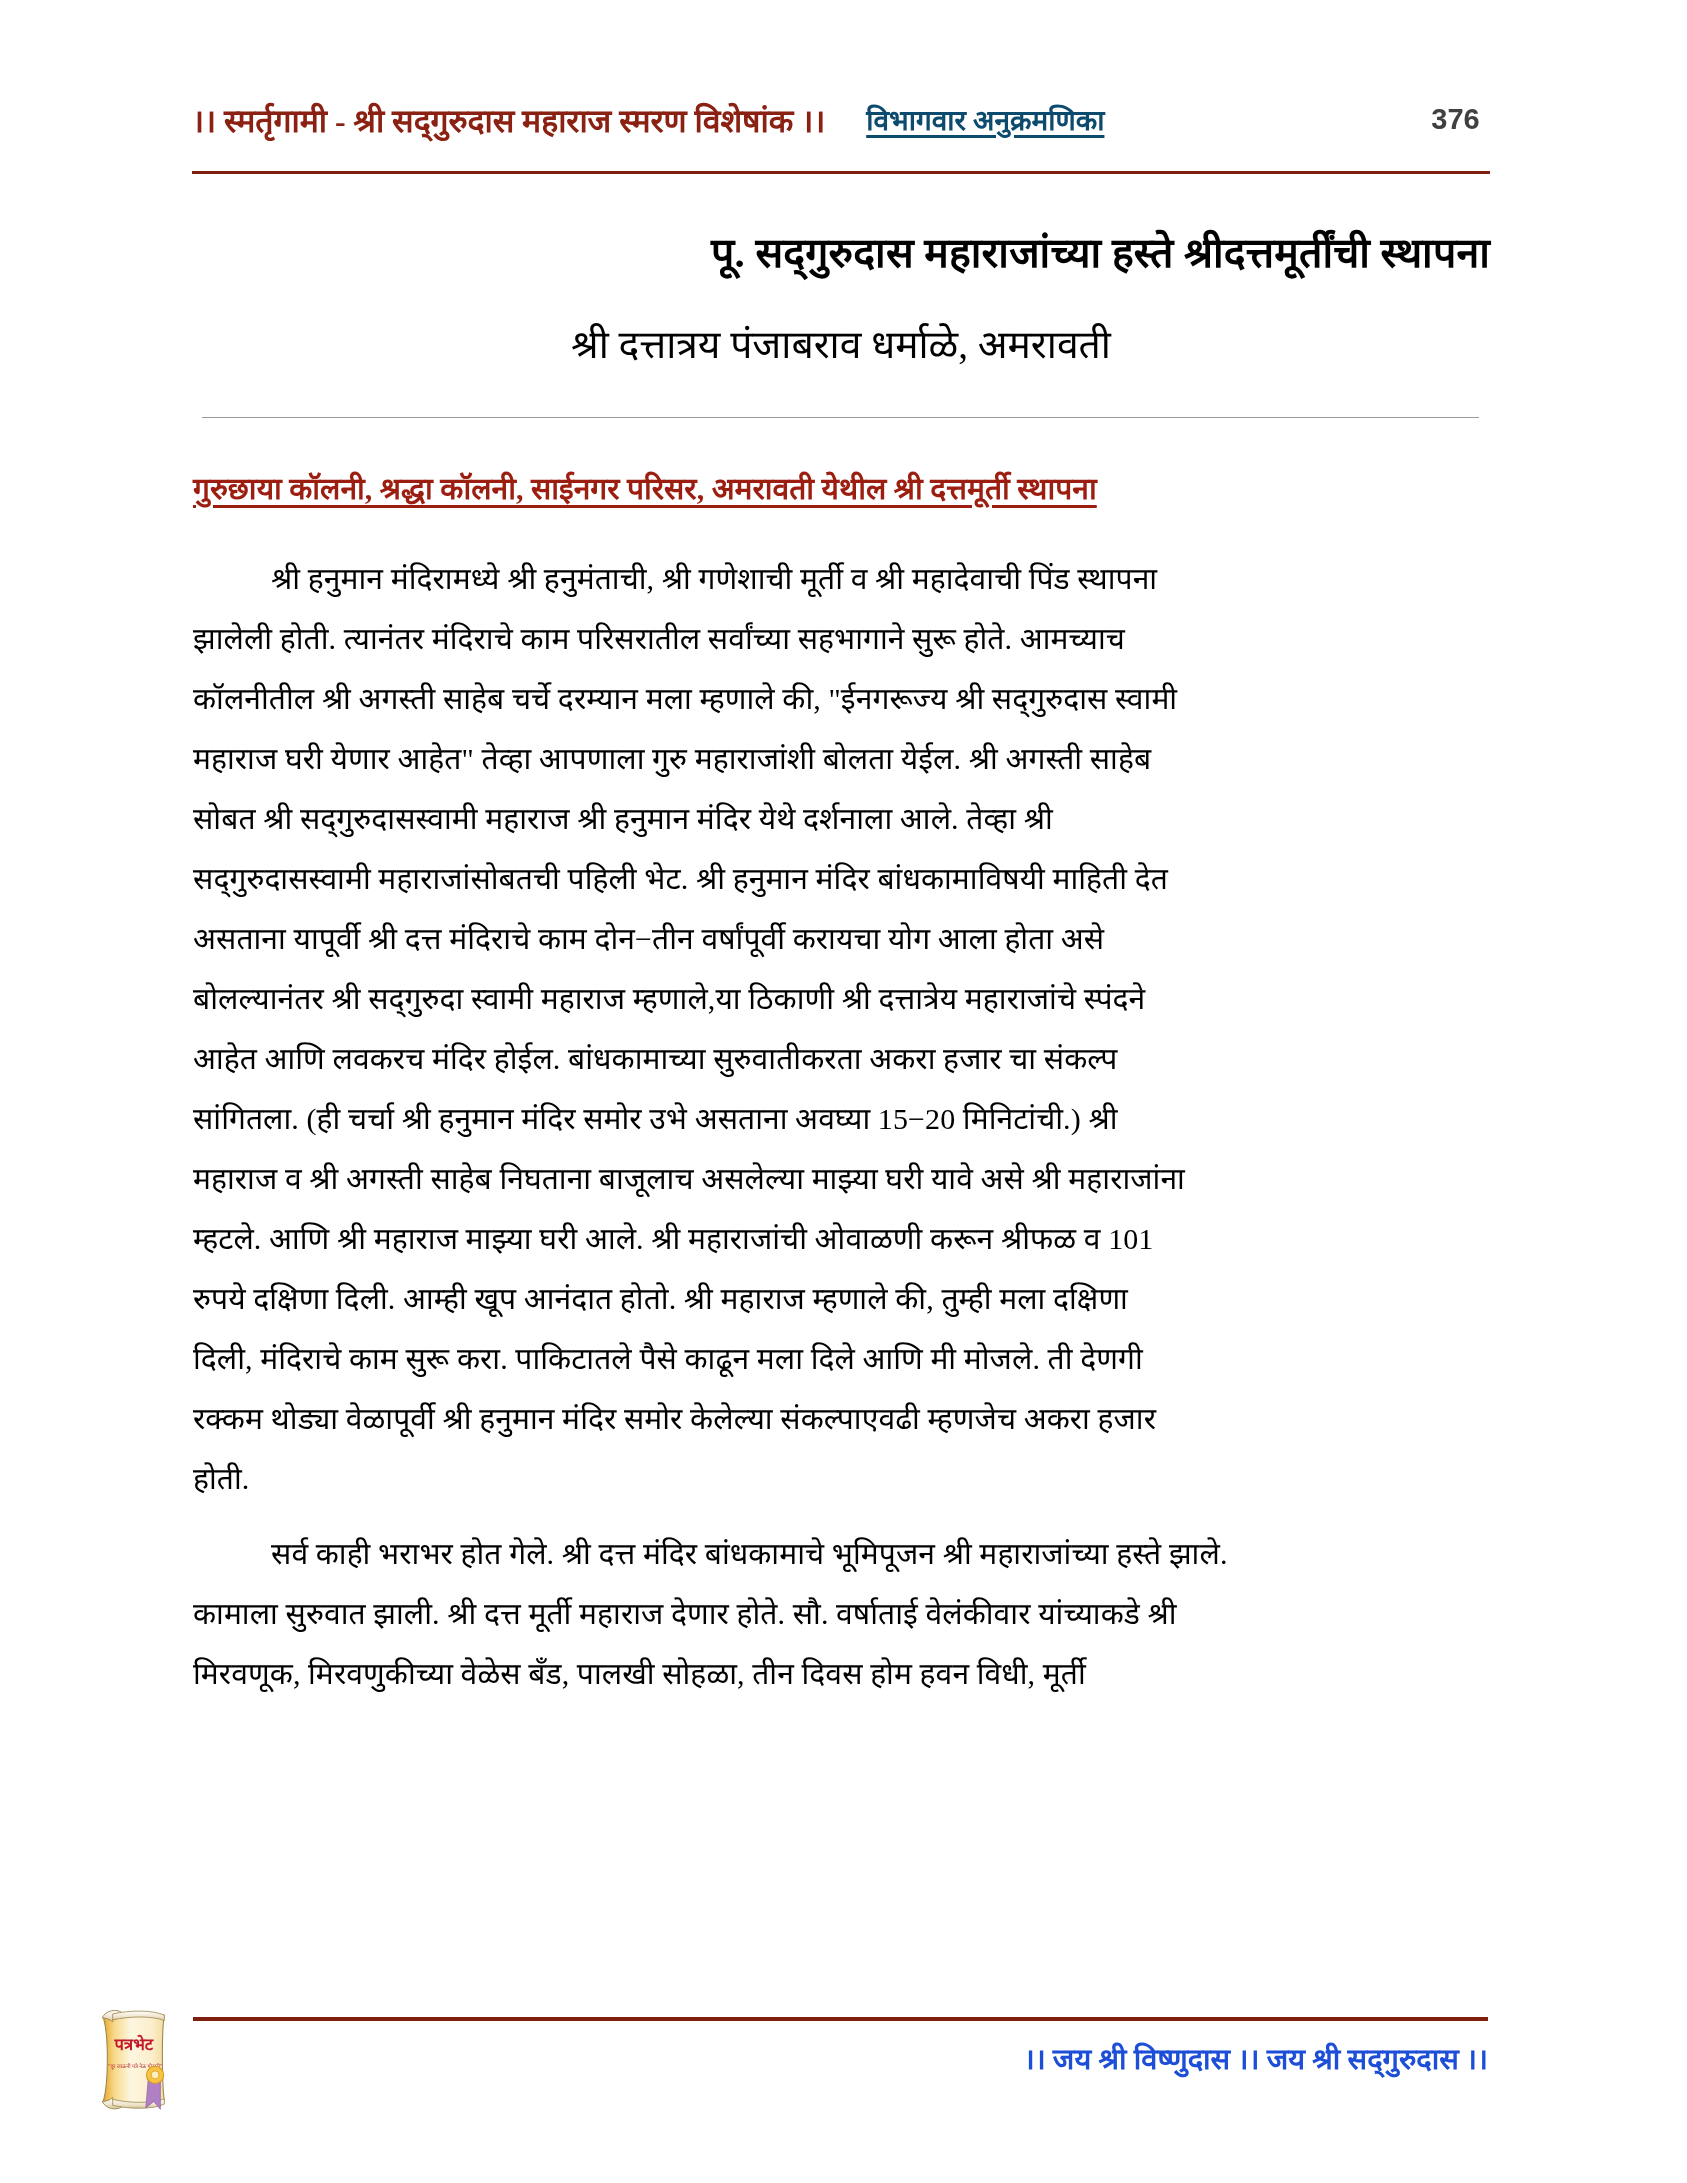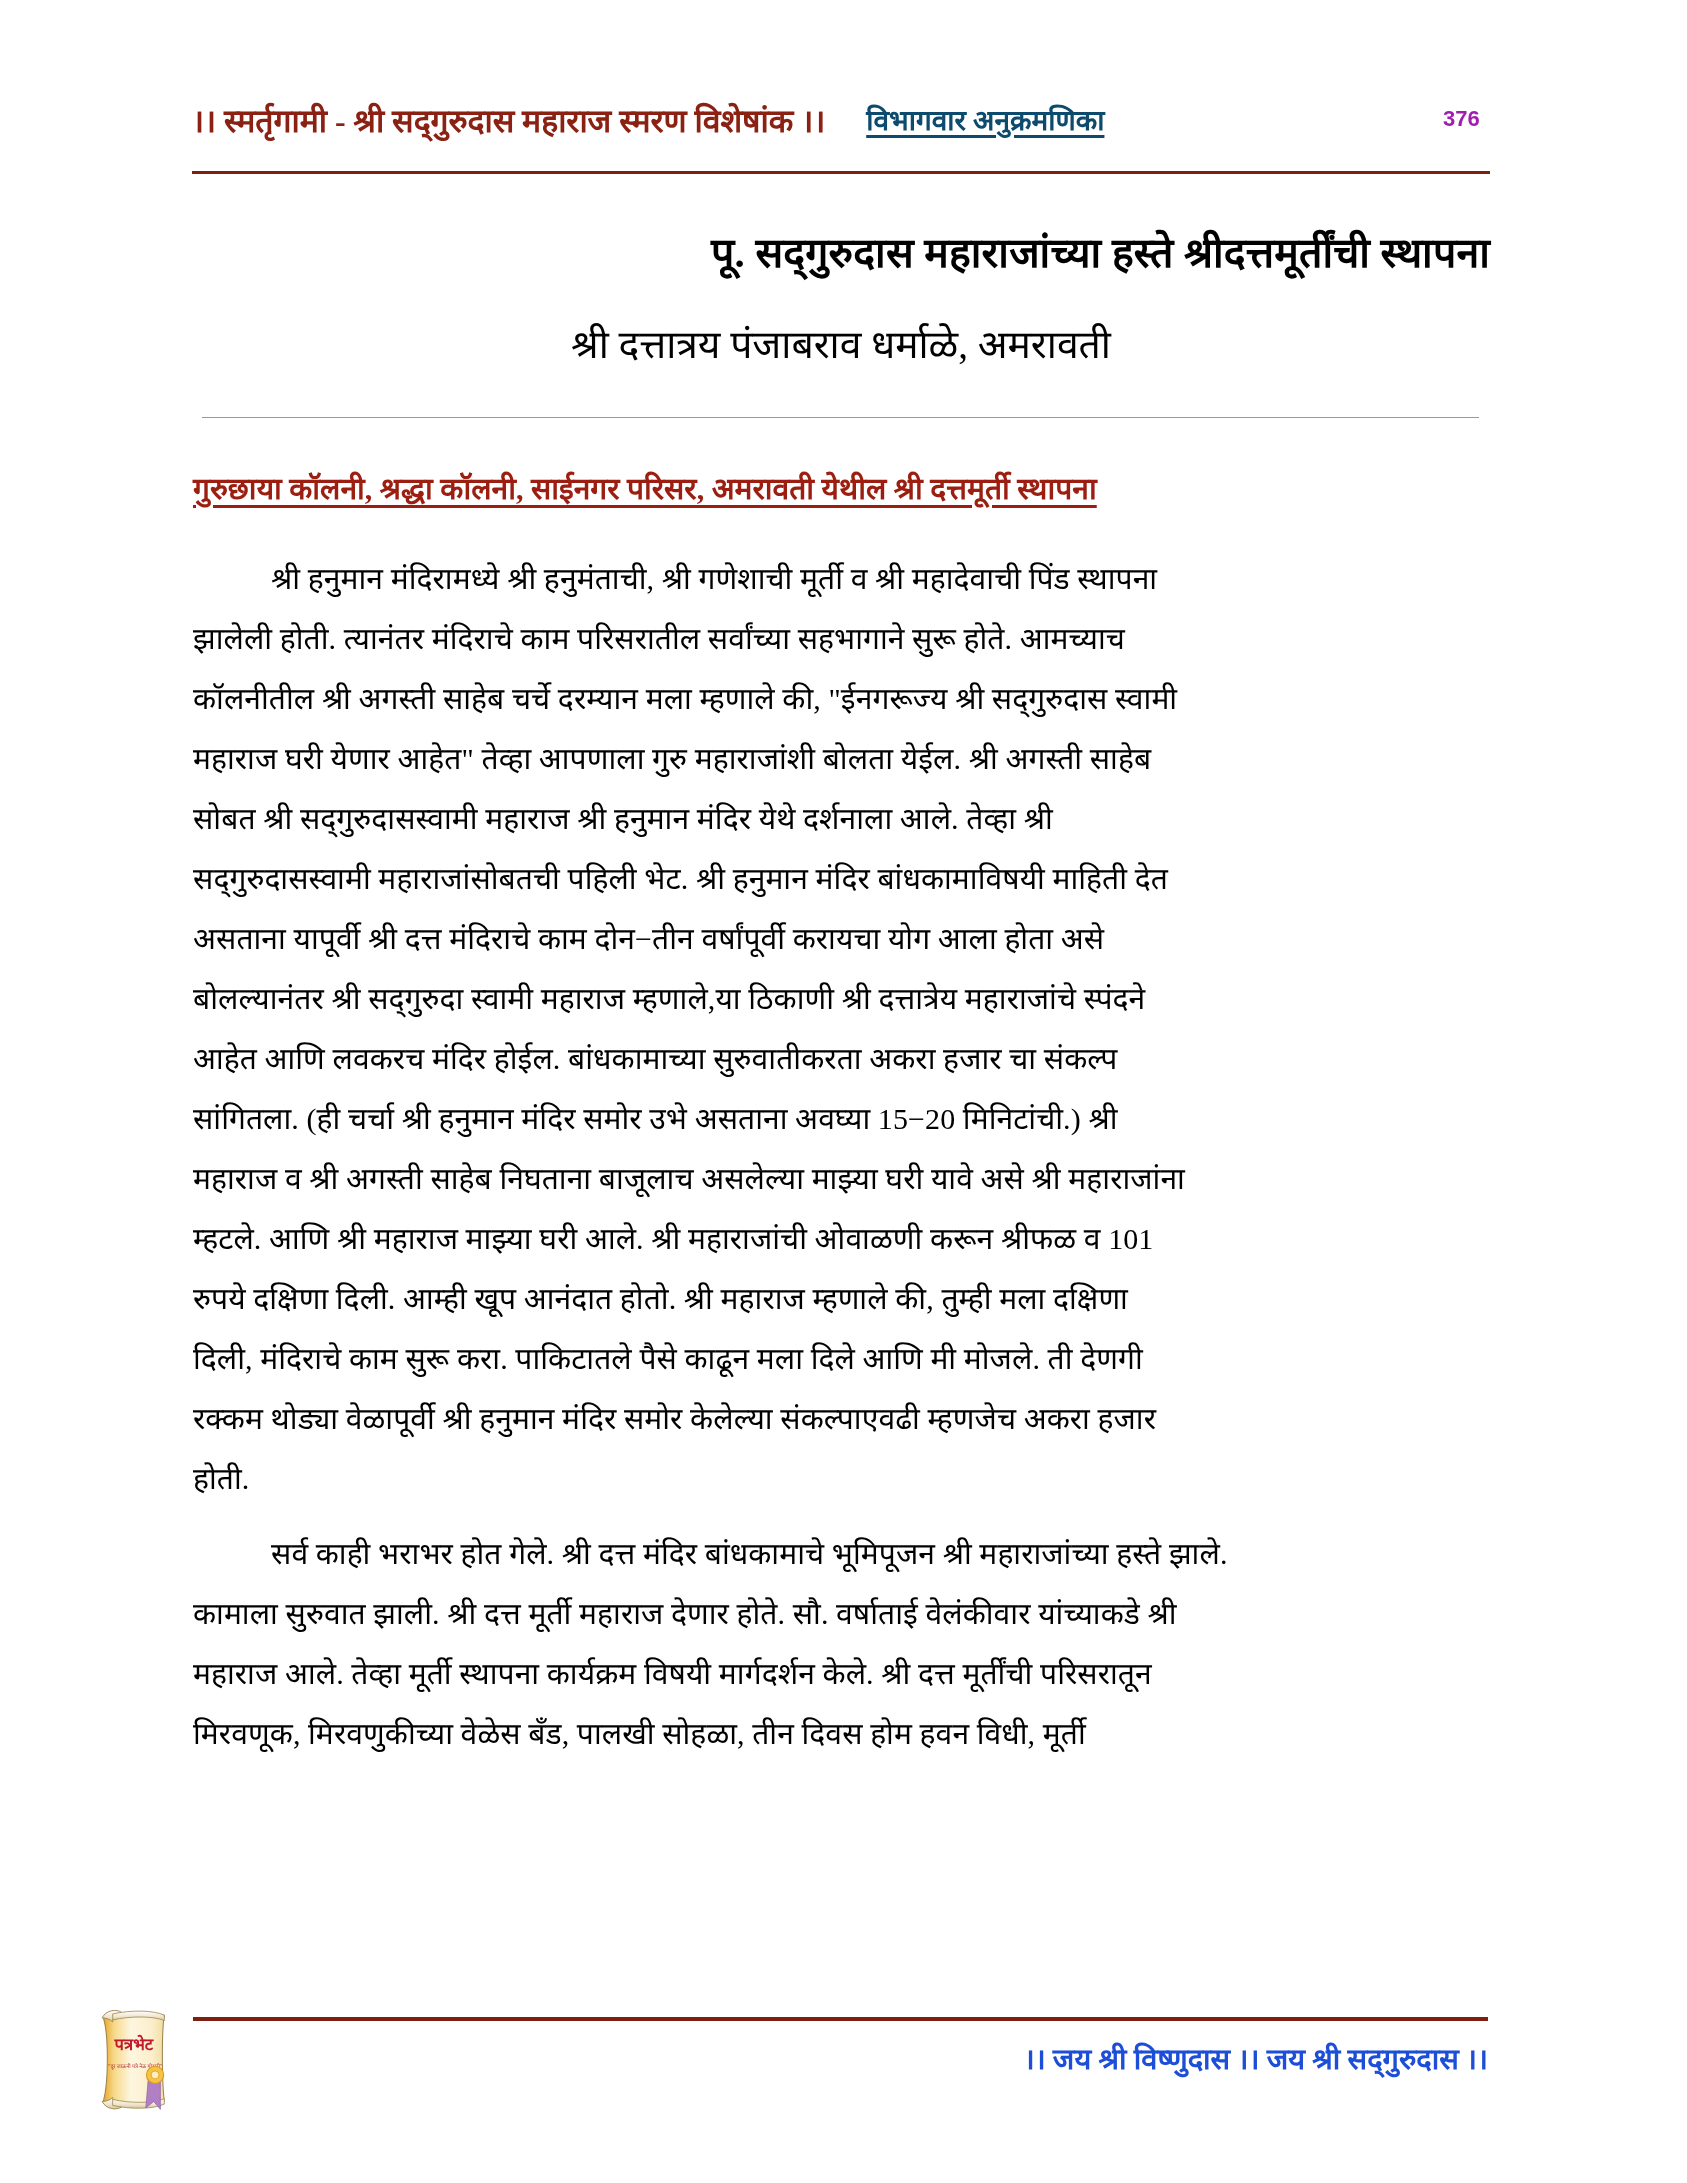--- a/index.html
+++ b/index.html
@@ -43,23 +43,23 @@
     font-size: 28px;
     font-weight: bold;
     color: #0c4a6e;
     text-decoration: underline;
     text-underline-offset: 4.6px;
     text-decoration-thickness: 2.6px;
   }
   .header-right {
     margin-left: auto;
     font-family: "Liberation Sans", sans-serif;
-    font-size: 22px;
-    font-weight: bold;
-    color: #a21caf;
+    font-size: 29px;
+    font-weight: bold;
+    color: #404040;
     padding-right: 9.3px;
   }
 
   .rule-top {
     position: absolute;
     left: 192px;
     top: 171px;
     width: 1298px;
     height: 3.3px;
     background: #7e1f10;
@@ -209,21 +209,20 @@
     <div class="para-line">म्हटले. आणि श्री महाराज माझ्या घरी आले.  श्री महाराजांची ओवाळणी करून श्रीफळ व 101</div>
     <div class="para-line">रुपये दक्षिणा दिली. आम्ही खूप आनंदात होतो.  श्री महाराज म्हणाले की, तुम्ही मला दक्षिणा</div>
     <div class="para-line">दिली, मंदिराचे काम सुरू करा. पाकिटातले पैसे काढून मला दिले आणि मी मोजले. ती देणगी</div>
     <div class="para-line">रक्कम थोड्या वेळापूर्वी श्री हनुमान मंदिर समोर केलेल्या संकल्पाएवढी म्हणजेच अकरा हजार</div>
     <div class="para-line">होती.</div>
 
     <div class="para-gap"></div>
 
     <div class="para-line indent">सर्व काही भराभर होत गेले.  श्री दत्त मंदिर बांधकामाचे भूमिपूजन श्री महाराजांच्या हस्ते झाले.</div>
     <div class="para-line">कामाला सुरुवात झाली.  श्री दत्त मूर्ती महाराज देणार होते. सौ. वर्षाताई वेलंकीवार यांच्याकडे श्री</div>
-    <div class="para-line">महाराज आले. तेव्हा मूर्ती स्थापना कार्यक्रम विषयी मार्गदर्शन केले. श्री दत्त मूर्तींची परिसरातून</div>
     <div class="para-line">मिरवणूक, मिरवणुकीच्या वेळेस बँड, पालखी सोहळा, तीन दिवस होम हवन विधी, मूर्ती</div>
   </div>
 
   <div class="rule-bottom"></div>
 
   <div class="footer-text">।। जय श्री विष्णुदास ।। जय श्री सद्‌गुरुदास ।।</div>
 
   <div class="logo">
     <svg width="101" height="114" viewBox="0 0 152 172" xmlns="http://www.w3.org/2000/svg">
       <defs>

